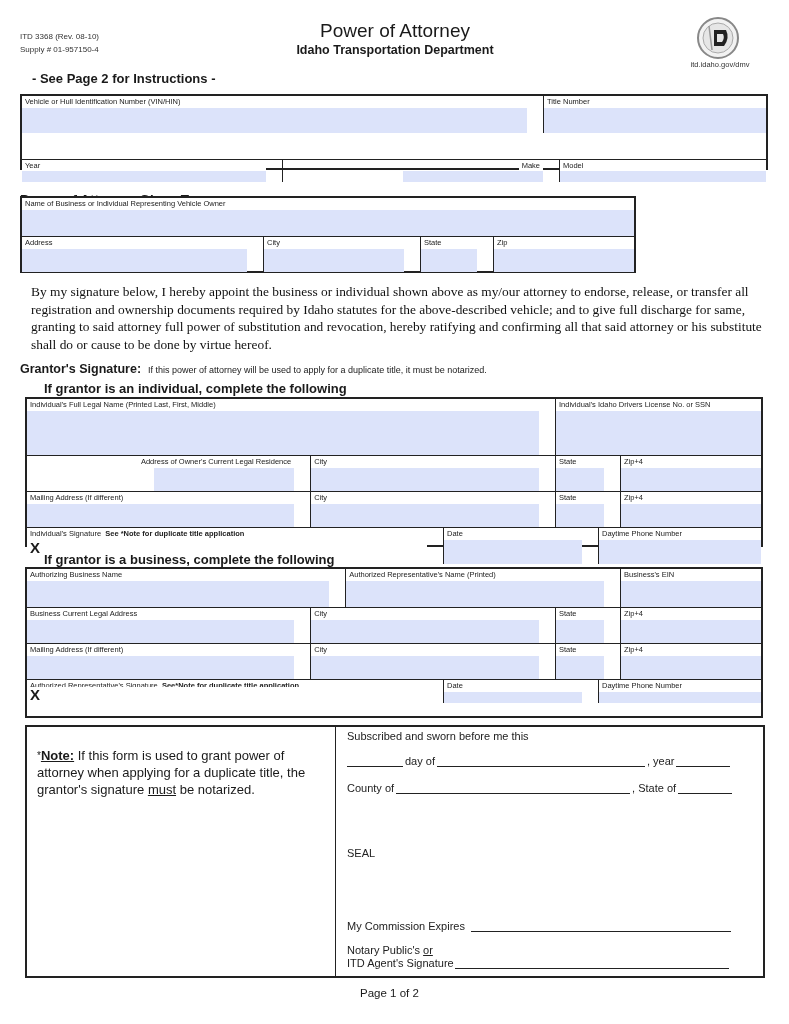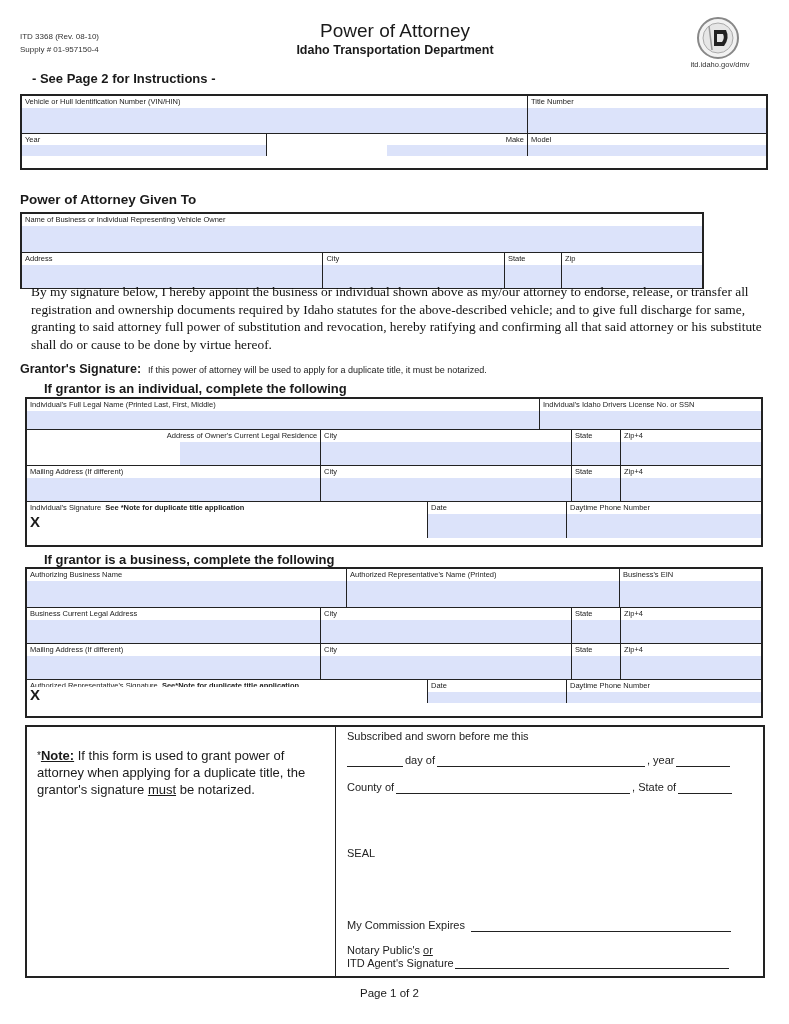--- a/index.html
+++ b/index.html
@@ -8,21 +8,21 @@
   .abs { position: absolute; }
   .form-id { left: 20px; top: 30px; font-size: 8px; line-height: 13px; color: #333; }
   .title { left: 240px; top: 20px; width: 310px; text-align: center; }
   .title .t1 { font-size: 19px; line-height: 22px; }
   .title .t2 { font-size: 12.5px; font-weight: bold; line-height: 16px; }
   .logo { left: 696px; top: 16px; width: 44px; height: 44px; }
   .logo-url { left: 672px; top: 60px; width: 96px; text-align: center; font-size: 7.5px; color: #333; }
   .see-page { left: 32px; top: 71px; font-size: 13px; font-weight: bold; }
 
   .tbl { position: absolute; border: 2px solid #222; box-sizing: border-box; background: #fff; }
-  .row { display: flex; border-top: 1.5px solid #222; box-sizing: border-box; }
+  .row { display: flex; border-top: 1.5px solid #222; box-sizing: border-box; gap: 16px; }
   .row:first-child { border-top: none; }
   .cell { position: relative; border-left: 1.5px solid #222; box-sizing: border-box; display: flex; flex-direction: column; }
   .cell:first-child { border-left: none; }
   .lbl { font-size: 7.5px; line-height: 10px; padding: 1px 3px 1px 3px; background: #fff; white-space: nowrap; overflow: hidden; color: #222; }
   .lbl b { font-weight: bold; }
   .fld { flex: 1; background: #dce3fa; border: none; outline: none; margin: 0; padding: 0 4px; font-family: "Liberation Sans", sans-serif; font-size: 10px; }
   .sig-x { font-size: 15px; font-weight: bold; padding-left: 3px; line-height: 16px; background: #fff; }
 
   .section-h { font-size: 13.5px; font-weight: bold; }
   .sub-h { font-size: 13px; font-weight: bold; }
@@ -30,21 +30,21 @@
   .grantor { left: 20px; top: 362px; font-size: 12.5px; }
   .grantor b { font-weight: bold; }
   .grantor span.small { font-size: 9px; }
 
   .note-box { left: 25px; top: 725px; width: 740px; height: 253px; border: 2px solid #222; box-sizing: border-box; }
   .note-left { position: absolute; left: 0; top: 0; width: 309px; height: 100%; border-right: 1.5px solid #222; box-sizing: border-box; padding: 20px 24px 0 10px; font-size: 13px; line-height: 17px; }
   .note-left .star { font-size: 10px; vertical-align: top; }
   .note-left .nl { font-weight: bold; text-decoration: underline; }
   .note-left u { text-decoration: underline; }
   .notary { position: absolute; left: 320px; top: 0; width: 410px; height: 100%; font-size: 11px; color: #222; }
-  .notary .line { position: absolute; left: 0; white-space: nowrap; display: flex; align-items: flex-start; }
+  .notary .line { position: absolute; left: 0; white-space: nowrap; display: flex; align-items: center; }
   .uline { display: inline-block; border-bottom: 1px solid #222; height: 12px; margin: 0 2px; }
   .page-num { left: 360px; top: 987px; font-size: 11.5px; }
 </style>
 </head>
 <body>
 
 <div class="abs form-id">
   <div>ITD 3368   (Rev. 08-10)</div>
   <div>Supply # 01-957150-4</div>
 </div>
@@ -68,38 +68,38 @@
   <div class="row" style="height:37px;">
     <div class="cell" style="width:505px;">
       <div class="lbl">Vehicle or Hull Identification Number (VIN/HIN)</div>
       <input class="fld" value="" style="">
     </div>
     <div class="cell" style="flex:1;">
       <div class="lbl">Title Number</div>
       <input class="fld" value="" style="">
     </div>
   </div>
-  <div class="row" style="flex:1; height:23px;">
+  <div class="row" style="flex:1; height:23px;margin-top:26px;">
     <div class="cell" style="width:244px;">
       <div class="lbl">Year</div>
       <input class="fld" value="" style="">
     </div>
     <div class="cell" style="width:261px;align-items:flex-end;">
       <div class="lbl">Make</div>
       <input class="fld" value="" style="">
     </div>
     <div class="cell" style="flex:1;">
       <div class="lbl">Model</div>
       <input class="fld" value="" style="">
     </div>
   </div>
 </div>
 
 <div class="abs section-h" style="left:20px; top:192px;">Power of Attorney Given To</div>
-<div class="tbl" style="left:20px; top:196px; width:684px; height:77px;margin-top:16px;">
+<div class="tbl" style="left:20px; top:196px; width:616px; height:77px;">
   <div class="row" style="height:38px;">
     <div class="cell" style="flex:1;">
       <div class="lbl">Name of Business or Individual Representing Vehicle Owner</div>
       <input class="fld" value="" style="">
     </div>
   </div>
   <div class="row" style="height:36px;">
     <div class="cell" style="width:371px;">
       <div class="lbl">Address</div>
       <input class="fld" value="" style="">
@@ -121,21 +121,21 @@
 
 <div class="abs para">By my signature below, I hereby appoint the business or individual shown above as my/our attorney to endorse, release, or transfer all registration and ownership documents required by Idaho statutes for the above-described vehicle; and to give full discharge for same, granting to said attorney full power of substitution and revocation, hereby ratifying and confirming all that said attorney or his substitute shall do or cause to be done by virtue hereof.</div>
 
 <div class="abs grantor">
   <b>Grantor's Signature:</b>&nbsp;
   <span class="small">If this power of attorney will be used to apply for a duplicate title, it must be notarized.</span>
 </div>
 
 <div class="abs sub-h" style="left:44px; top:381px;">If grantor is an individual, complete the following</div>
 <div class="tbl" style="left:25px; top:397px; width:738px; height:150px;">
-  <div class="row" style="height:30px;">
+  <div class="row" style="height:56px;">
     <div class="cell" style="width:512px;">
       <div class="lbl">Individual's Full Legal Name (Printed Last, First, Middle)</div>
       <input class="fld" style="">
     </div>
     <div class="cell" style="flex:1;">
       <div class="lbl">Individual's Idaho Drivers License No. or SSN</div>
       <input class="fld" style="">
     </div>
   </div>
   <div class="row" style="height:36px;">

